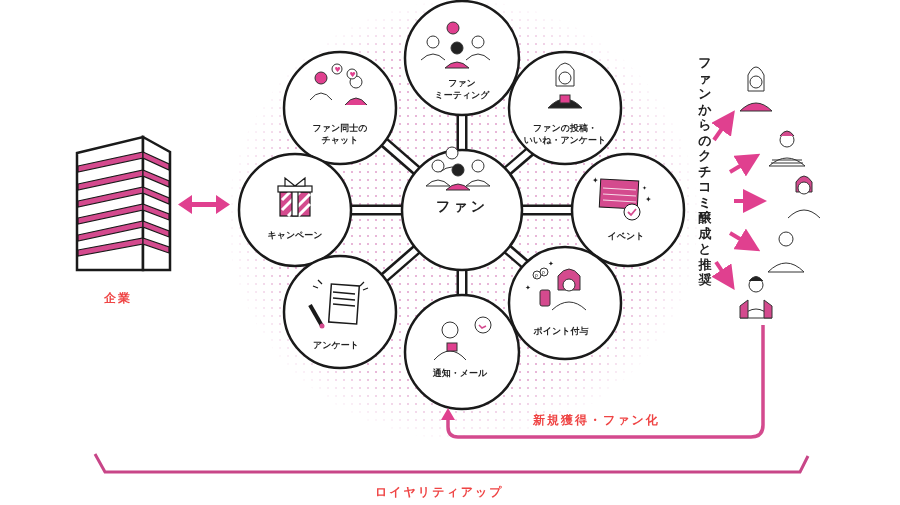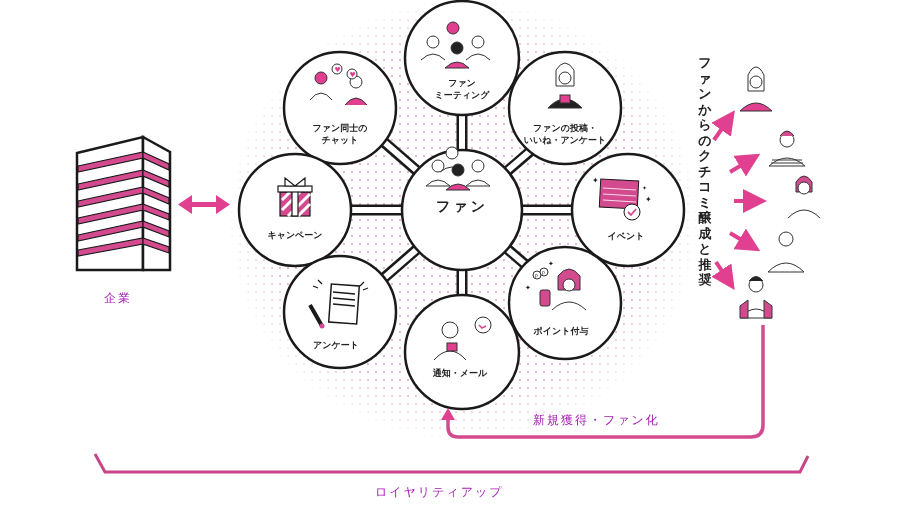--- a/index.html
+++ b/index.html
@@ -11,21 +11,21 @@
           background-size: 8px 8px;
           -webkit-mask-image: radial-gradient(ellipse at center, #000 55%, transparent 72%);
           mask-image: radial-gradient(ellipse at center, #000 55%, transparent 72%); }
   svg.layer { position: absolute; left: 0; top: 0; }
   .node-label { position: absolute; font-size: 9px; font-weight: bold; text-align: center;
                 line-height: 12px; transform: translateX(-50%); white-space: nowrap; color: #222; }
   .center-label { position: absolute; font-size: 14px; font-weight: bold; text-align: center;
                   line-height: 20px; transform: translateX(-50%); letter-spacing: 3px; color: #222; white-space: nowrap; }
   .vert { position: absolute; left: 682px; top: 55px; width: 18px; font-size: 13px; font-weight: bold;
           line-height: 15.5px; text-align: center; color: #222; word-break: break-all; margin-left: 14px; }
-  .big-label { position: absolute; font-size: 12px; font-weight: normal; color: #a21caf; letter-spacing: 2px; white-space: nowrap; }
+  .big-label { position: absolute; font-size: 12px; font-weight: bold; color: #ef4444; letter-spacing: 2px; white-space: nowrap; }
 </style>
 </head>
 <body>
 
 <div class="dots"></div>
 
 <svg class="layer" width="900" height="505" viewBox="0 0 900 505">
   <defs>
     <marker id="ah" markerWidth="6" markerHeight="6" refX="3" refY="3" orient="auto">
       <path d="M0,0 L6,3 L0,6 z" fill="#e0408f"></path>

